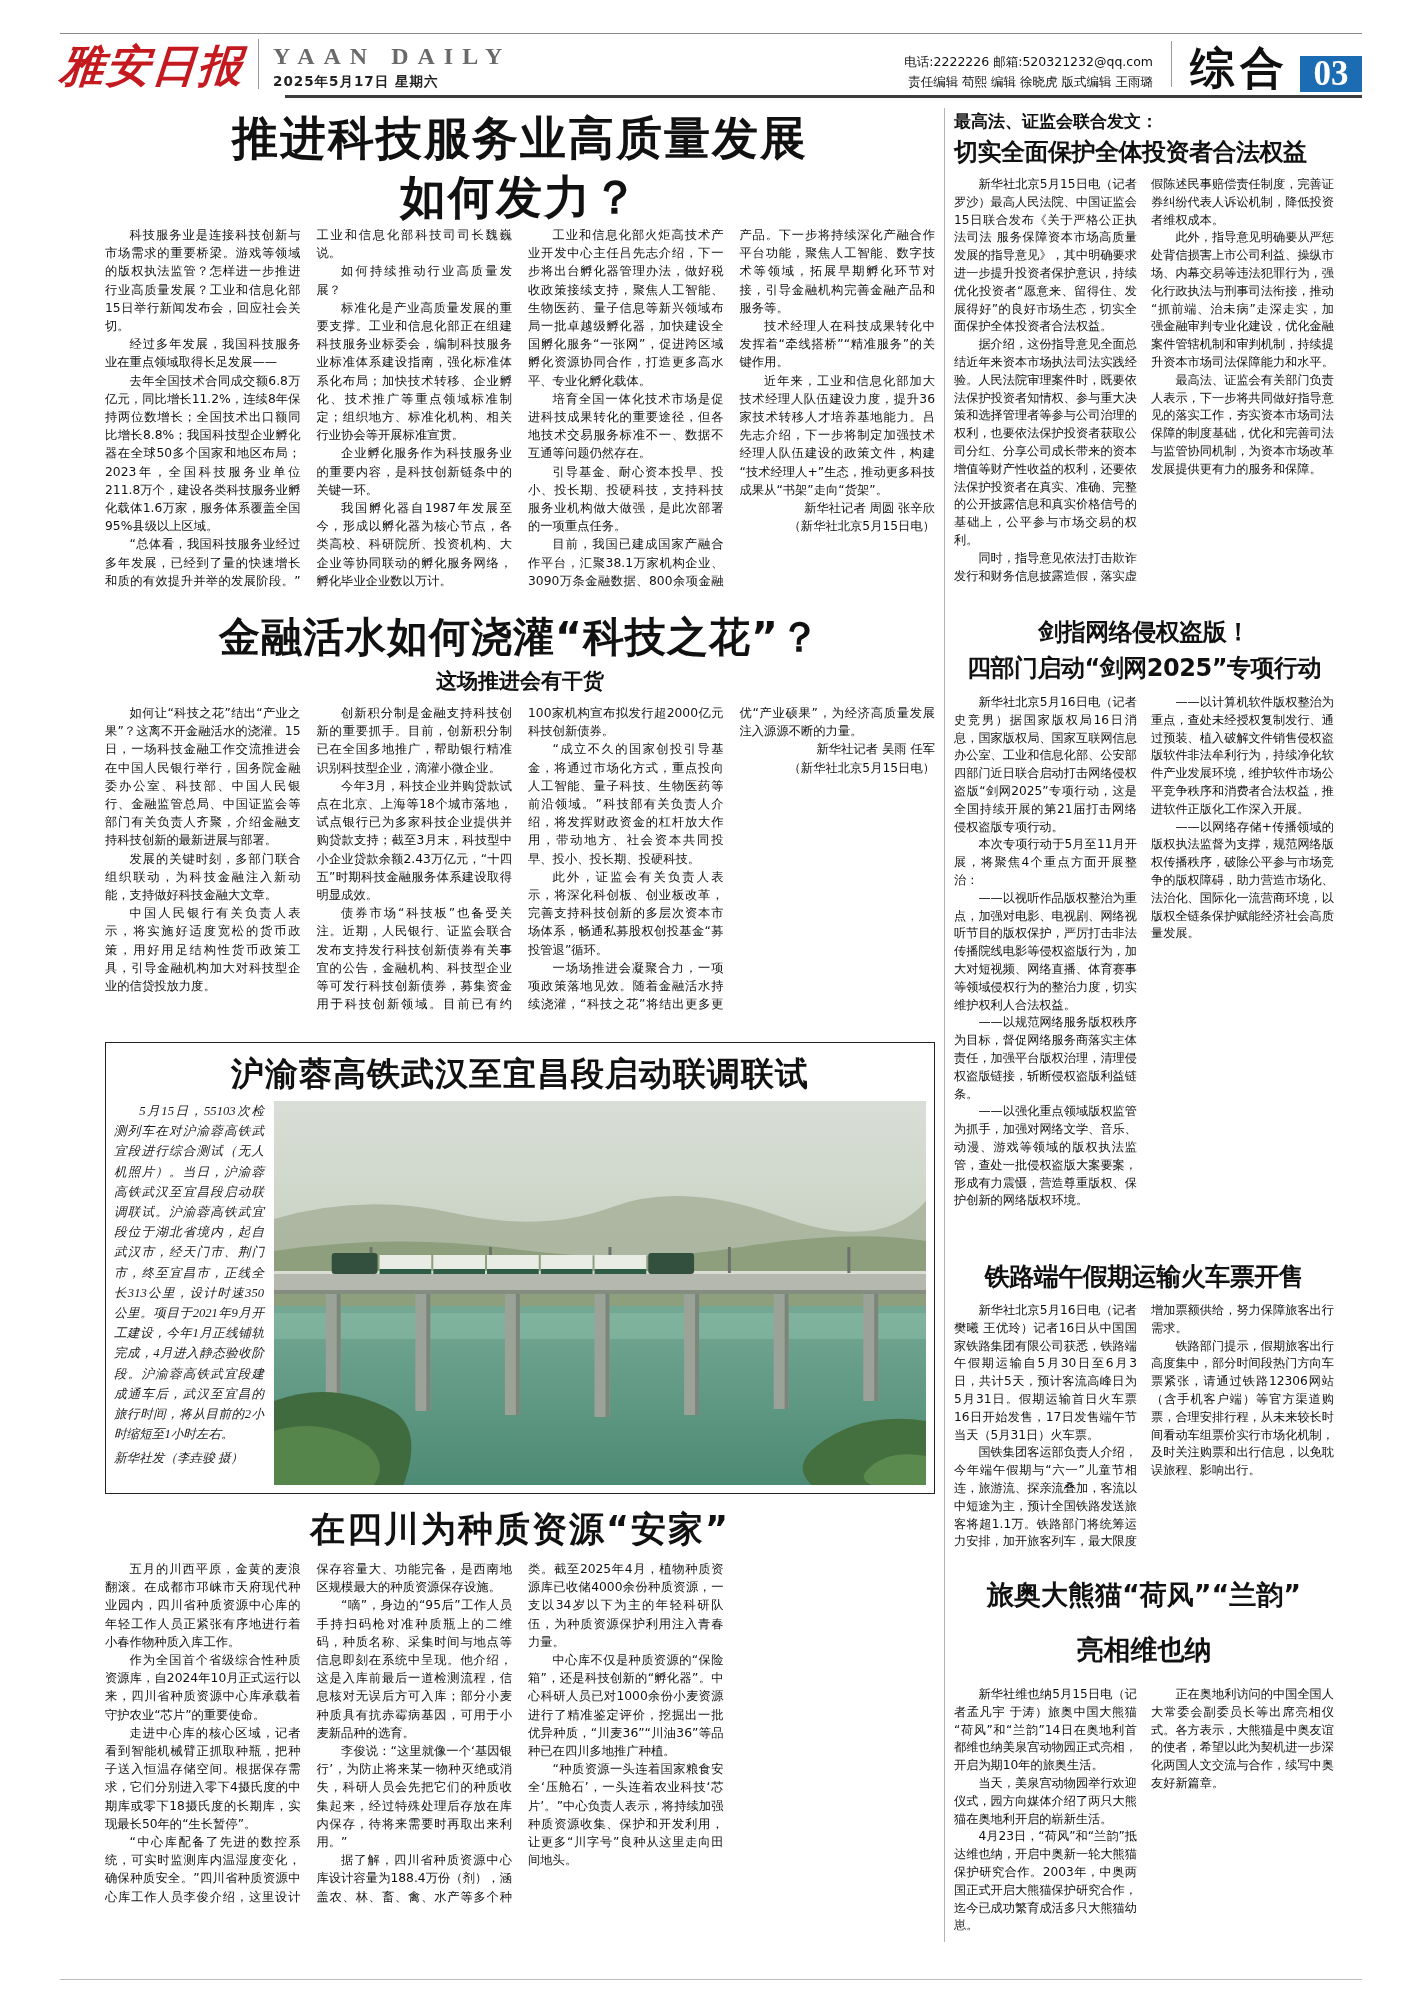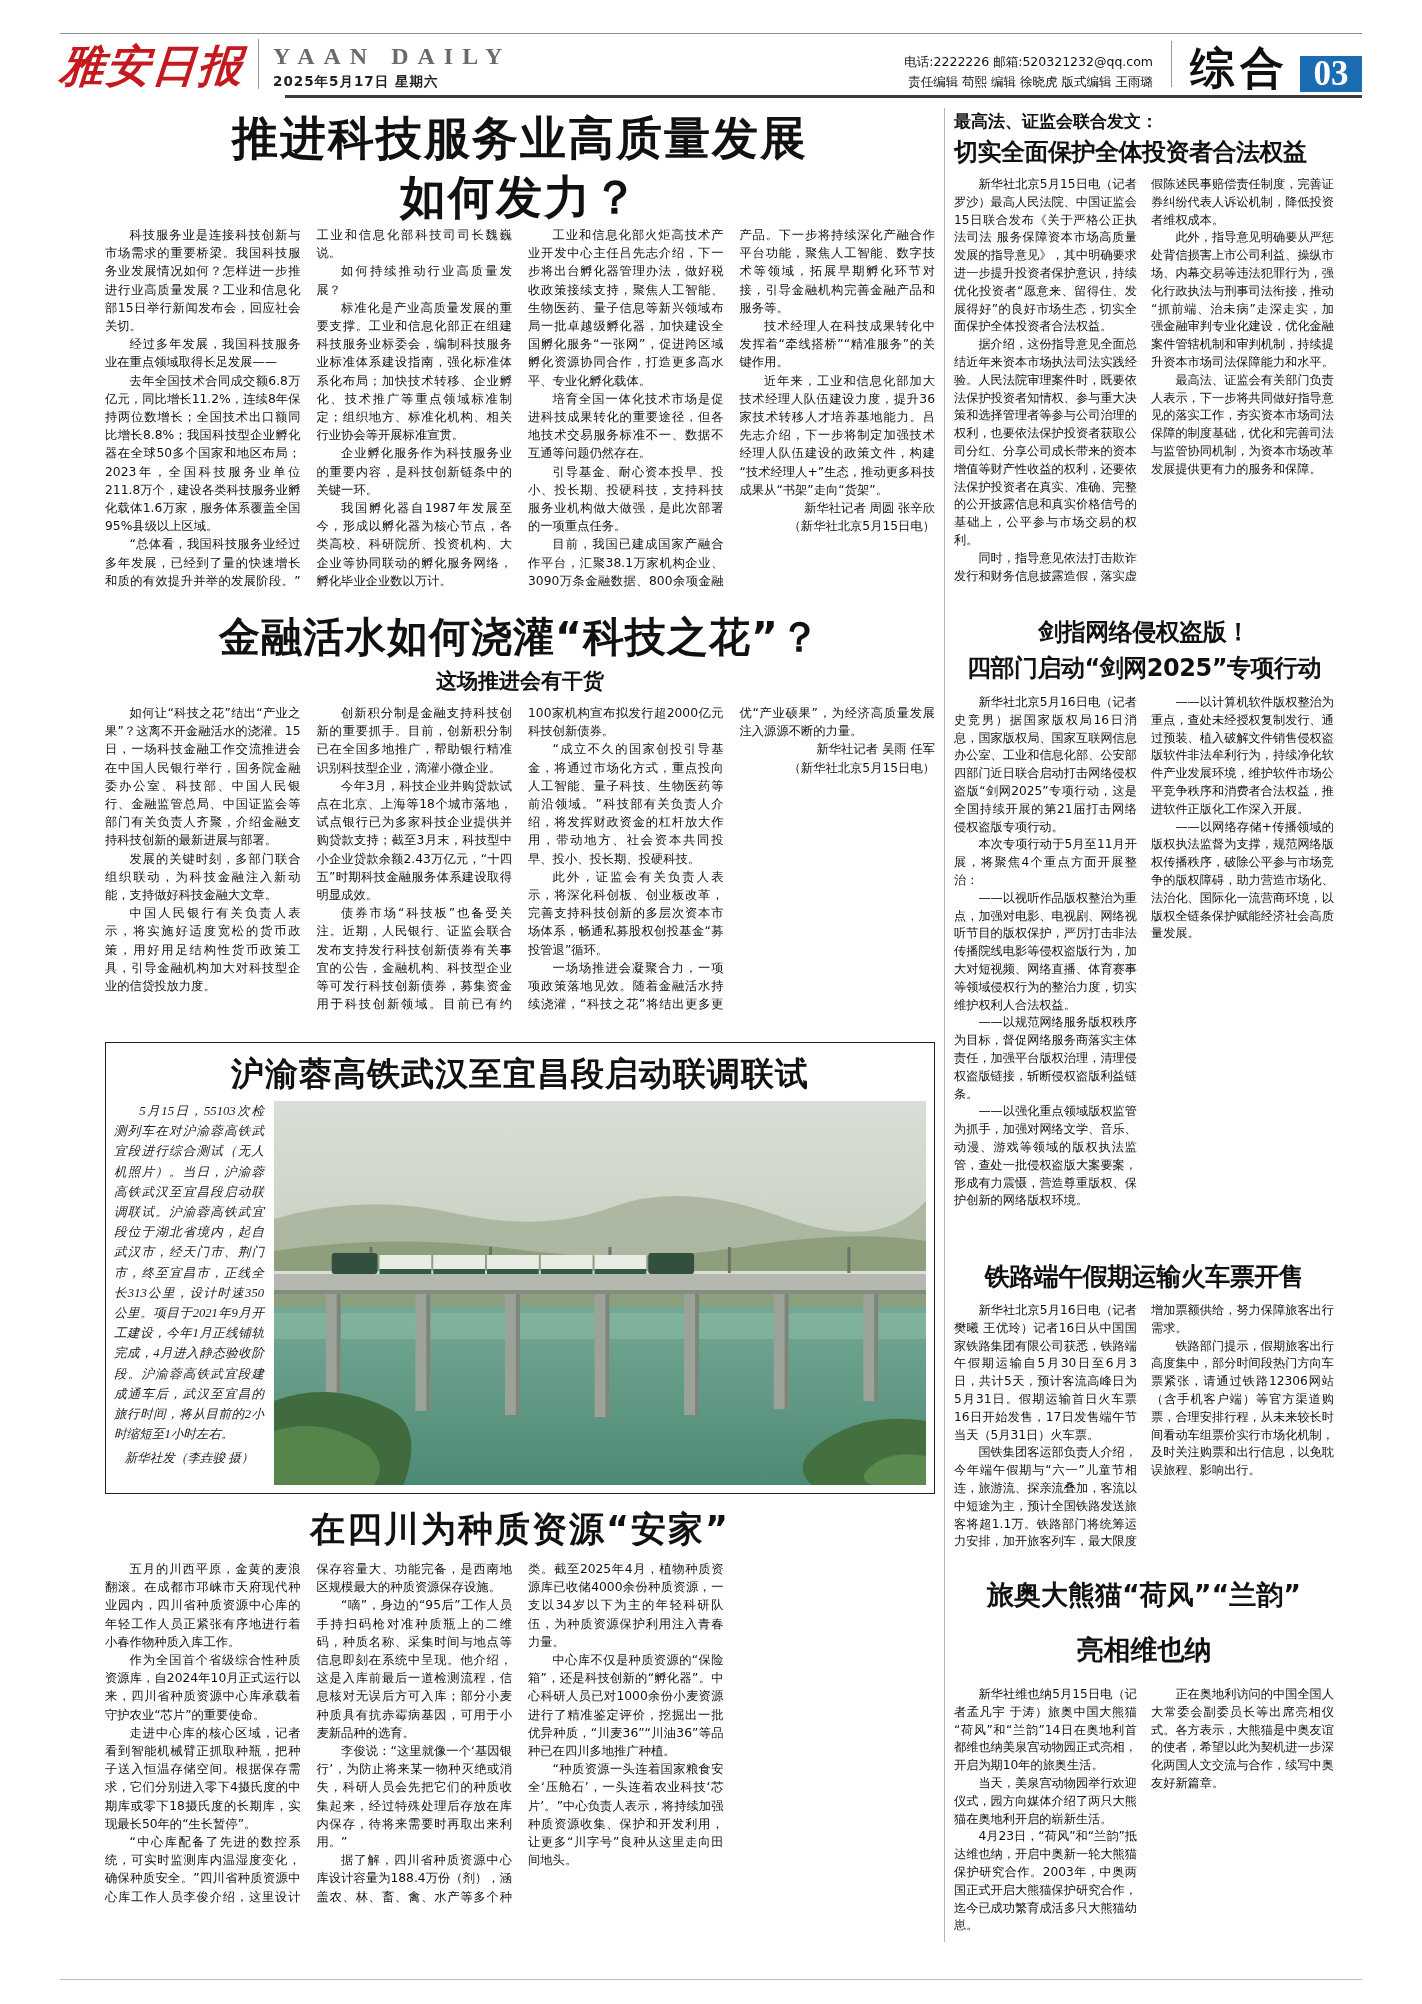--- a/index.html
+++ b/index.html
@@ -55,21 +55,21 @@
   .body2.r4{height:256px;}
   .para{margin:0;text-indent:2em;}
   .byline-line{margin:0;text-align:right;text-indent:0;}
   
   .photo-box{border:1px solid #222;margin-top:14px;padding:6px 8px 8px;box-sizing:border-box;}
   .photo-inner{display:flex;}
   .photo-caption{width:150px;flex:none;padding-right:10px;font-family:"Liberation Serif",serif;
                  font-size:12.6px;line-height:20.2px;text-align:justify;height:384px;overflow:hidden;
                  font-style:italic;color:#1a1a1a;}
   .photo-caption .para{text-indent:2em;}
-  .photo-caption .credit{margin:4px 0 0;text-align:center;text-indent:0;}
+  .photo-caption .credit{margin:4px 0 0;text-align:left;text-indent:0;}
   .photo-frame{flex:1;height:384px;}
   .photo-frame svg{width:100%;height:100%;display:block;}
   .bottom-rule{position:absolute;left:60px;right:60px;bottom:24px;border-top:1px solid #bdbdbd;}
 </style>
 </head>
 <body>
 
 <div class="page">
   <div class="top-rule"></div>
 
@@ -93,21 +93,21 @@
 
   <main class="content">
 
     <section class="col-left">
 
       <article>
         <h1 class="h-a1">推进科技服务业高质量发展</h1>
         <h1 class="h-a1">如何发力？</h1>
         <div class="body4">
           <div>
-              <p class="para">科技服务业是连接科技创新与市场需求的重要桥梁。我国科技服务业发展情况如何？怎样进一步推进行业高质量发展？工业和信息化部15日举行新闻发布会，回应社会关切。</p>
+              <p class="para">科技服务业是连接科技创新与市场需求的重要桥梁。游戏等领域的版权执法监管？怎样进一步推进行业高质量发展？工业和信息化部15日举行新闻发布会，回应社会关切。</p>
               <p class="para">经过多年发展，我国科技服务业在重点领域取得长足发展——</p>
               <p class="para">去年全国技术合同成交额6.8万亿元，同比增长11.2%，连续8年保持两位数增长；全国技术出口额同比增长8.8%；我国科技型企业孵化器在全球50多个国家和地区布局；2023年，全国科技服务业单位211.8万个，建设各类科技服务业孵化载体1.6万家，服务体系覆盖全国95%县级以上区域。</p>
               <p class="para">“总体看，我国科技服务业经过多年发展，已经到了量的快速增长和质的有效提升并举的发展阶段。”工业和信息化部科技司司长魏巍说。</p>
               <p class="para">如何持续推动行业高质量发展？</p>
               <p class="para">标准化是产业高质量发展的重要支撑。工业和信息化部正在组建科技服务业标委会，编制科技服务业标准体系建设指南，强化标准体系化布局；加快技术转移、企业孵化、技术推广等重点领域标准制定；组织地方、标准化机构、相关行业协会等开展标准宣贯。</p>
               <p class="para">企业孵化服务作为科技服务业的重要内容，是科技创新链条中的关键一环。</p>
               <p class="para">我国孵化器自1987年发展至今，形成以孵化器为核心节点，各类高校、科研院所、投资机构、大企业等协同联动的孵化服务网络，孵化毕业企业数以万计。</p>
               <p class="para">工业和信息化部火炬高技术产业开发中心主任吕先志介绍，下一步将出台孵化器管理办法，做好税收政策接续支持，聚焦人工智能、生物医药、量子信息等新兴领域布局一批卓越级孵化器，加快建设全国孵化服务“一张网”，促进跨区域孵化资源协同合作，打造更多高水平、专业化孵化载体。</p>
               <p class="para">培育全国一体化技术市场是促进科技成果转化的重要途径，但各地技术交易服务标准不一、数据不互通等问题仍然存在。</p>
               <p class="para">引导基金、耐心资本投早、投小、投长期、投硬科技，支持科技服务业机构做大做强，是此次部署的一项重点任务。</p>

